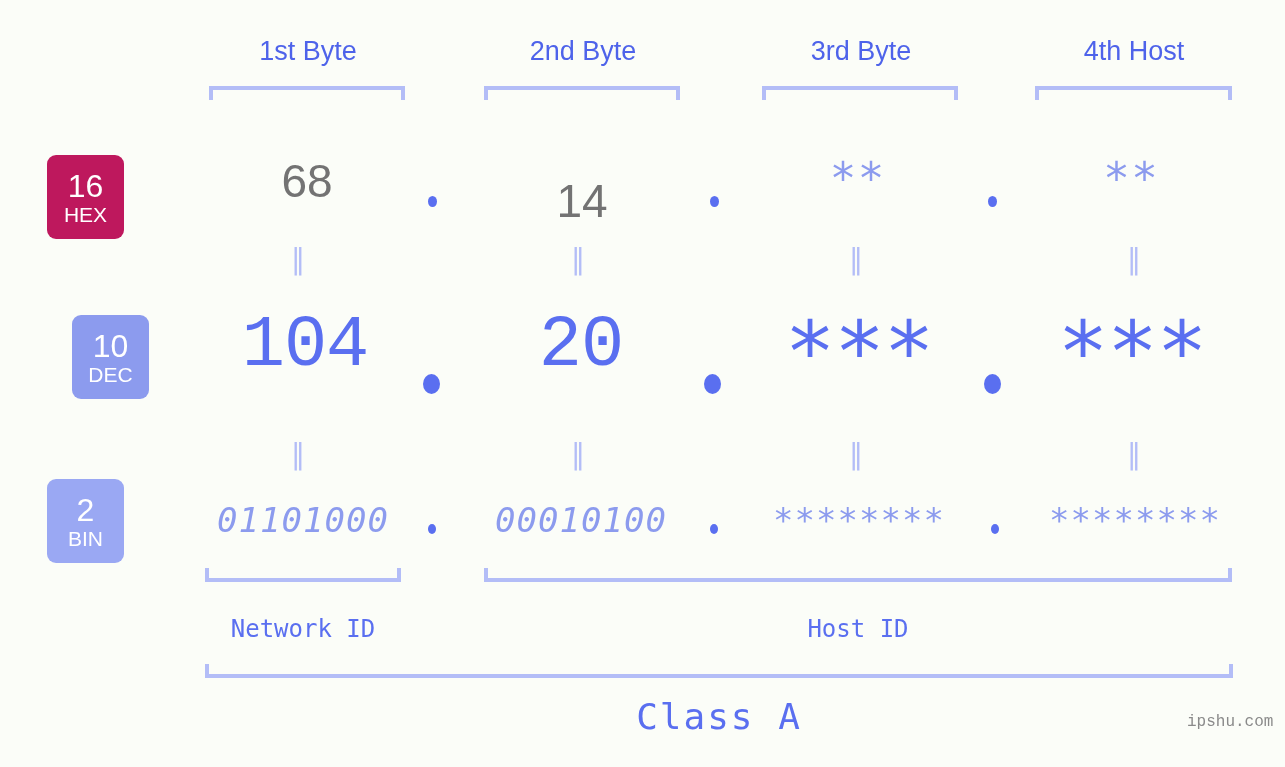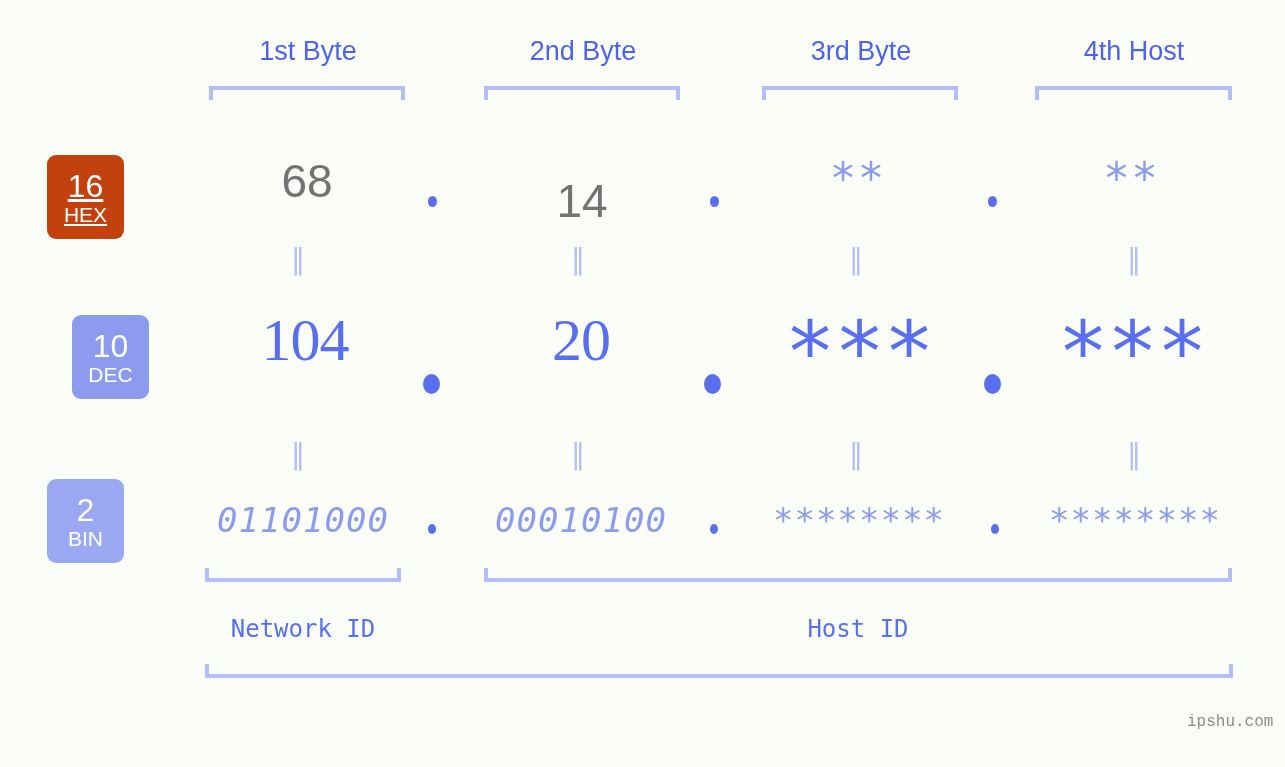--- a/index.html
+++ b/index.html
@@ -61,21 +61,21 @@
   }
   .badge .num {
     font-size: 32px;
     font-weight: 400;
     margin-bottom: 2px;
   }
   .badge .lbl {
     font-size: 21px;
     font-weight: 400;
   }
-  .badge-hex { background: #c2410c; text-decoration: underline; }
+  .badge-hex { background: #be185d; }
   .badge-dec { background: #8c9bee; }
   .badge-bin { background: #9aa8f3; }
   .cell {
     position: absolute;
     text-align: center;
     white-space: pre;
     line-height: 1;
   }
 
   .hex-val {
@@ -83,22 +83,22 @@
     font-size: 46px;
     color: #737373;
   }
   .hex-star {
     font-family: "DejaVu Sans", sans-serif;
     font-size: 44px;
     color: #8c9bee;
     letter-spacing: 6px;
   }
   .dec-val {
-    font-family: Liberation Serif, serif;
-    font-size: 60px;
+    font-family: Liberation Mono, monospace;
+    font-size: 72px;
     color: #5a6ff0;
     letter-spacing: -1px;
   }
   .dec-star {
     font-family: "DejaVu Sans Mono", monospace;
     font-size: 84px;
     color: #5a6ff0;
     letter-spacing: -1px;
   }
   .bin-val {
@@ -222,16 +222,17 @@
   <div class="sep-dot sep-bin" style="left:710px; top:524px;"></div>
   <div class="sep-dot sep-bin" style="left:991px; top:524px;"></div>
 
   <div class="bracket-bottom abs" style="left:205px; top:568px; width:196px;"></div>
   <div class="bracket-bottom abs" style="left:484px; top:568px; width:748px;"></div>
 
   <div class="section-label" style="left:484px; top:615px; width:748px;">Host ID</div>
   <div class="section-label" style="left:205px; top:615px; width:196px;">Network ID</div>
 
   <div class="bracket-bottom abs" style="left:205px; top:664px; width:1028px;"></div>
+  <div class="class-label" style="left:205px; top:696px; width:1028px;">Class A</div>
 
   <div class="watermark" style="left:1187px; top:713px;">ipshu.com</div>
 
 </div>
 
 </body></html>

